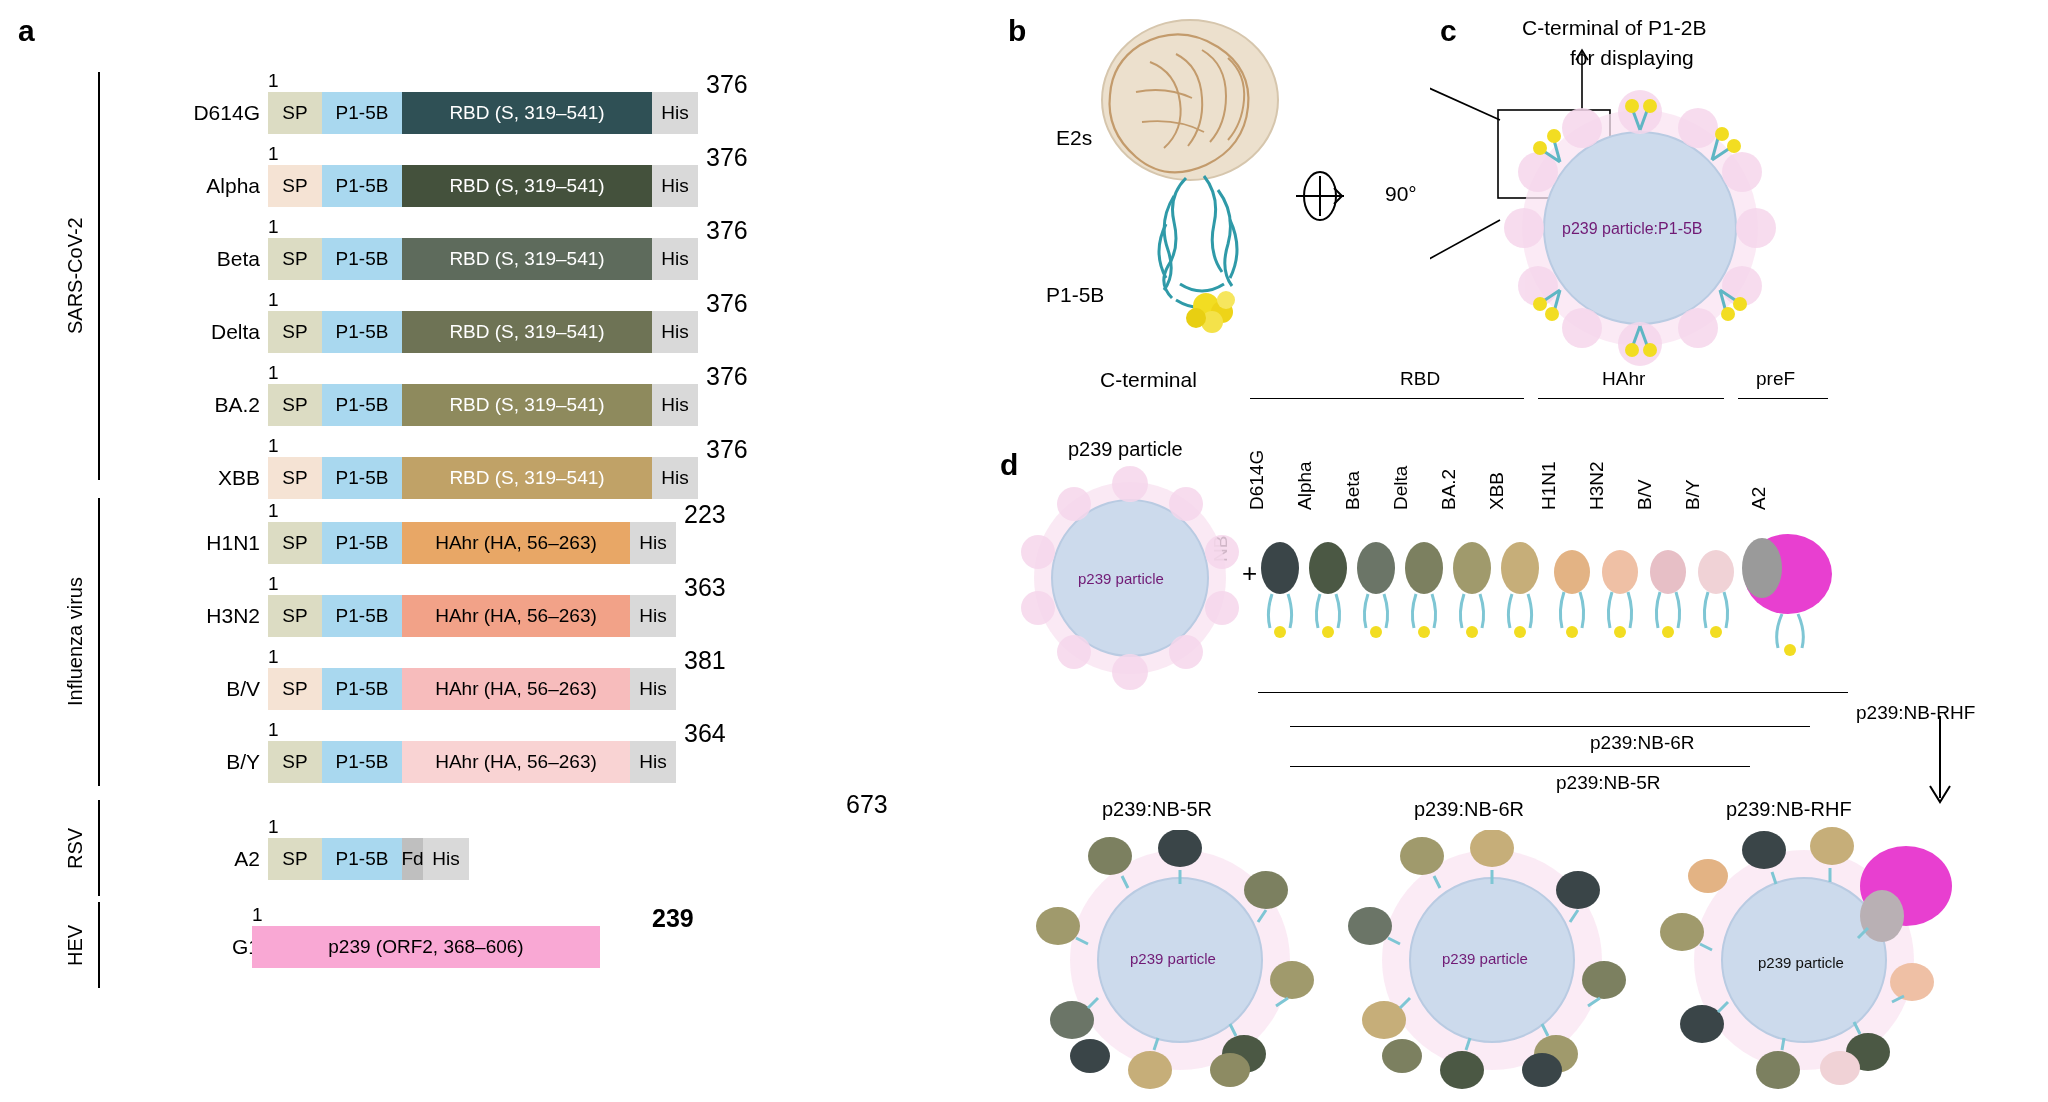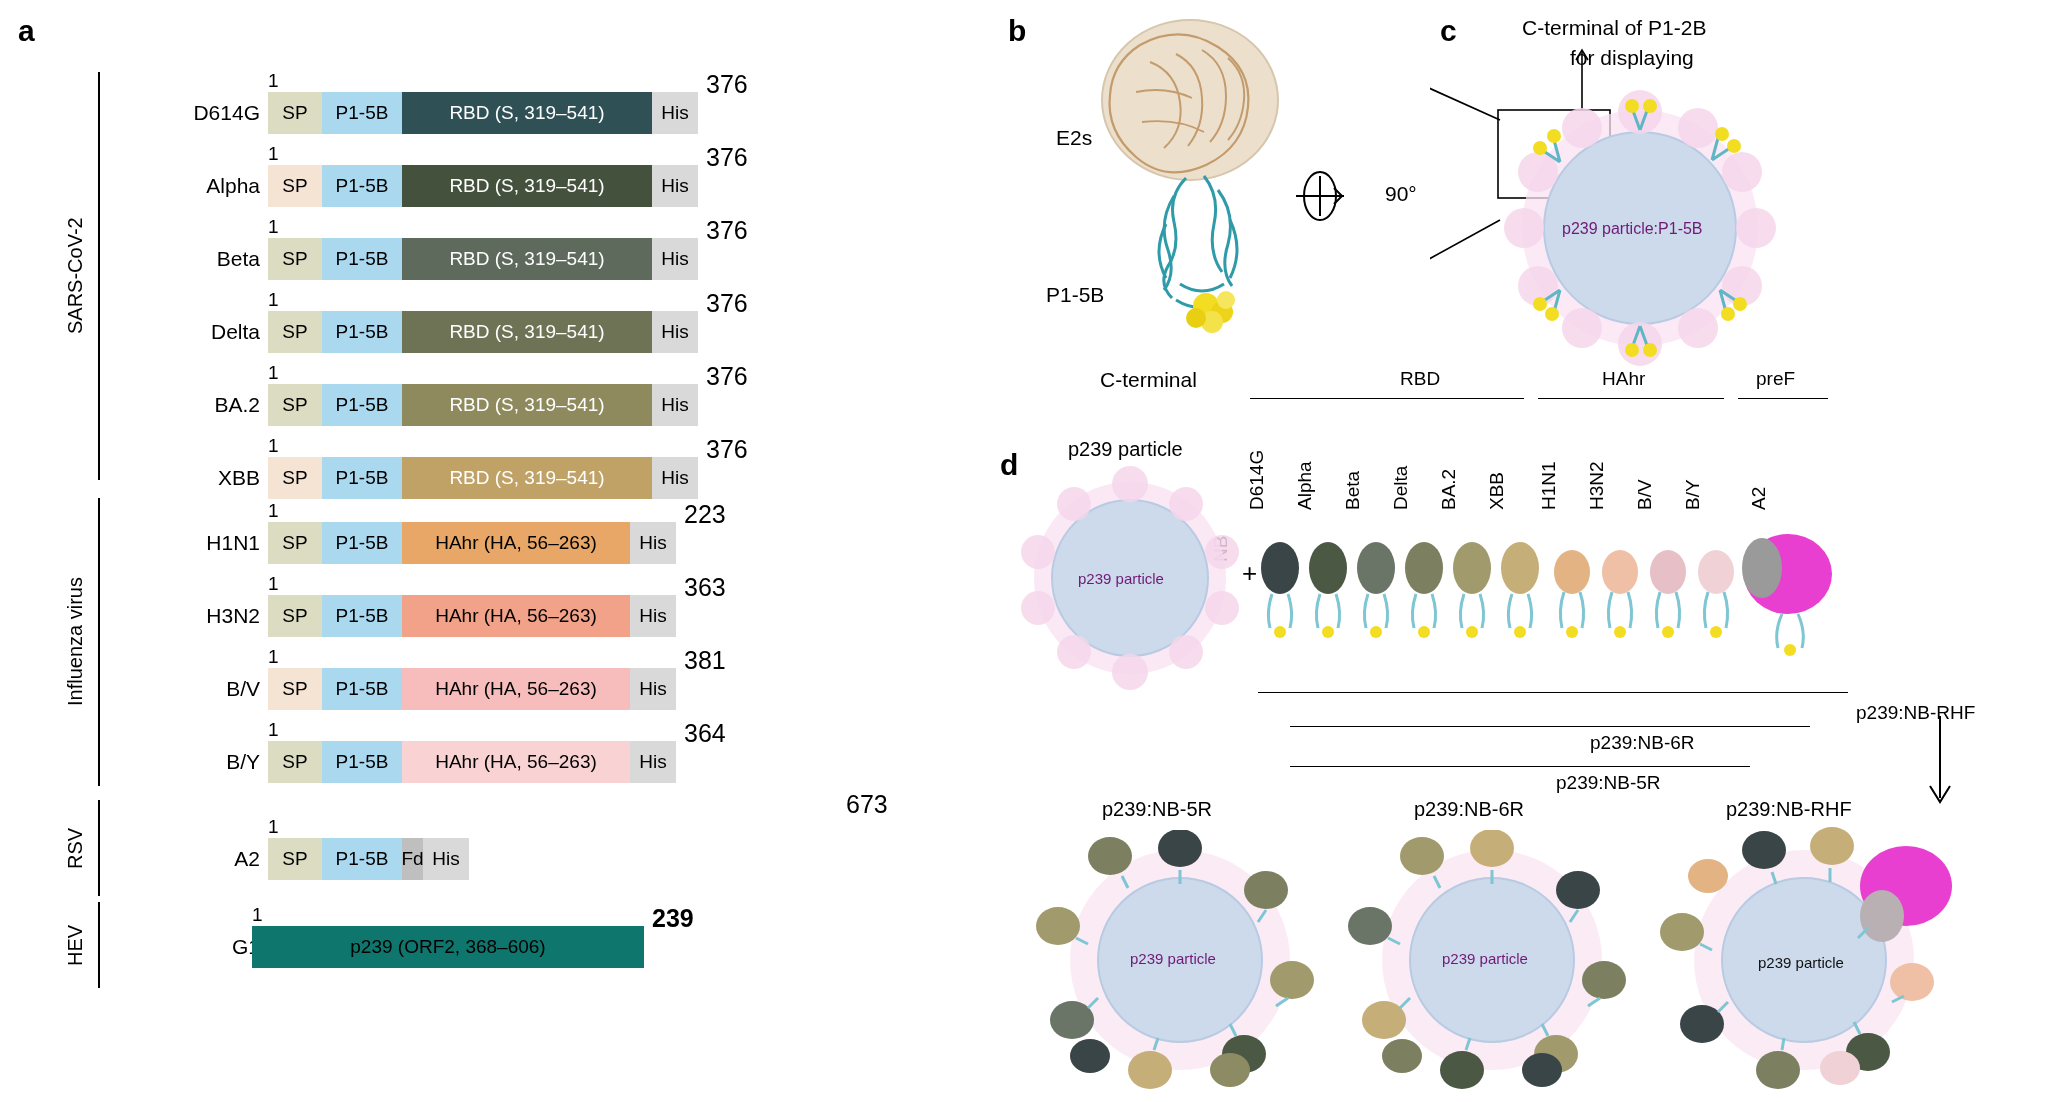--- a/index.html
+++ b/index.html
@@ -244,21 +244,21 @@
     <div class="seg" style="width:21px; background:#bfbfbf;">Fd</div>
     <div class="seg" style="width:46px; background:#d9d9d9;">His</div>
     <span class="num-end" style="left:578px; top:-48px;">673</span>
   </div>
 
   <div class="construct-row" style="top:926px; width:160px;">
     <span class="construct-name">G1</span>
   </div>
   <div class="bar" style="left:252px; top:926px;">
     <span class="num-start">1</span>
-    <div class="seg" style="width:392px; background:#0f766e;">p239 (ORF2, 368–606)</div>
+    <div class="seg" style="width:348px; background:#f9a8d4;">p239 (ORF2, 368–606)</div>
     <span class="num-end" style="left:400px;font-weight:bold;">239</span>
   </div>
 </div>
 
 <div id="panel-b">
   <div class="panel-letter" style="left:18px; top:14px;">b</div>
 
   <svg width="430" height="420">
 
     <g>

